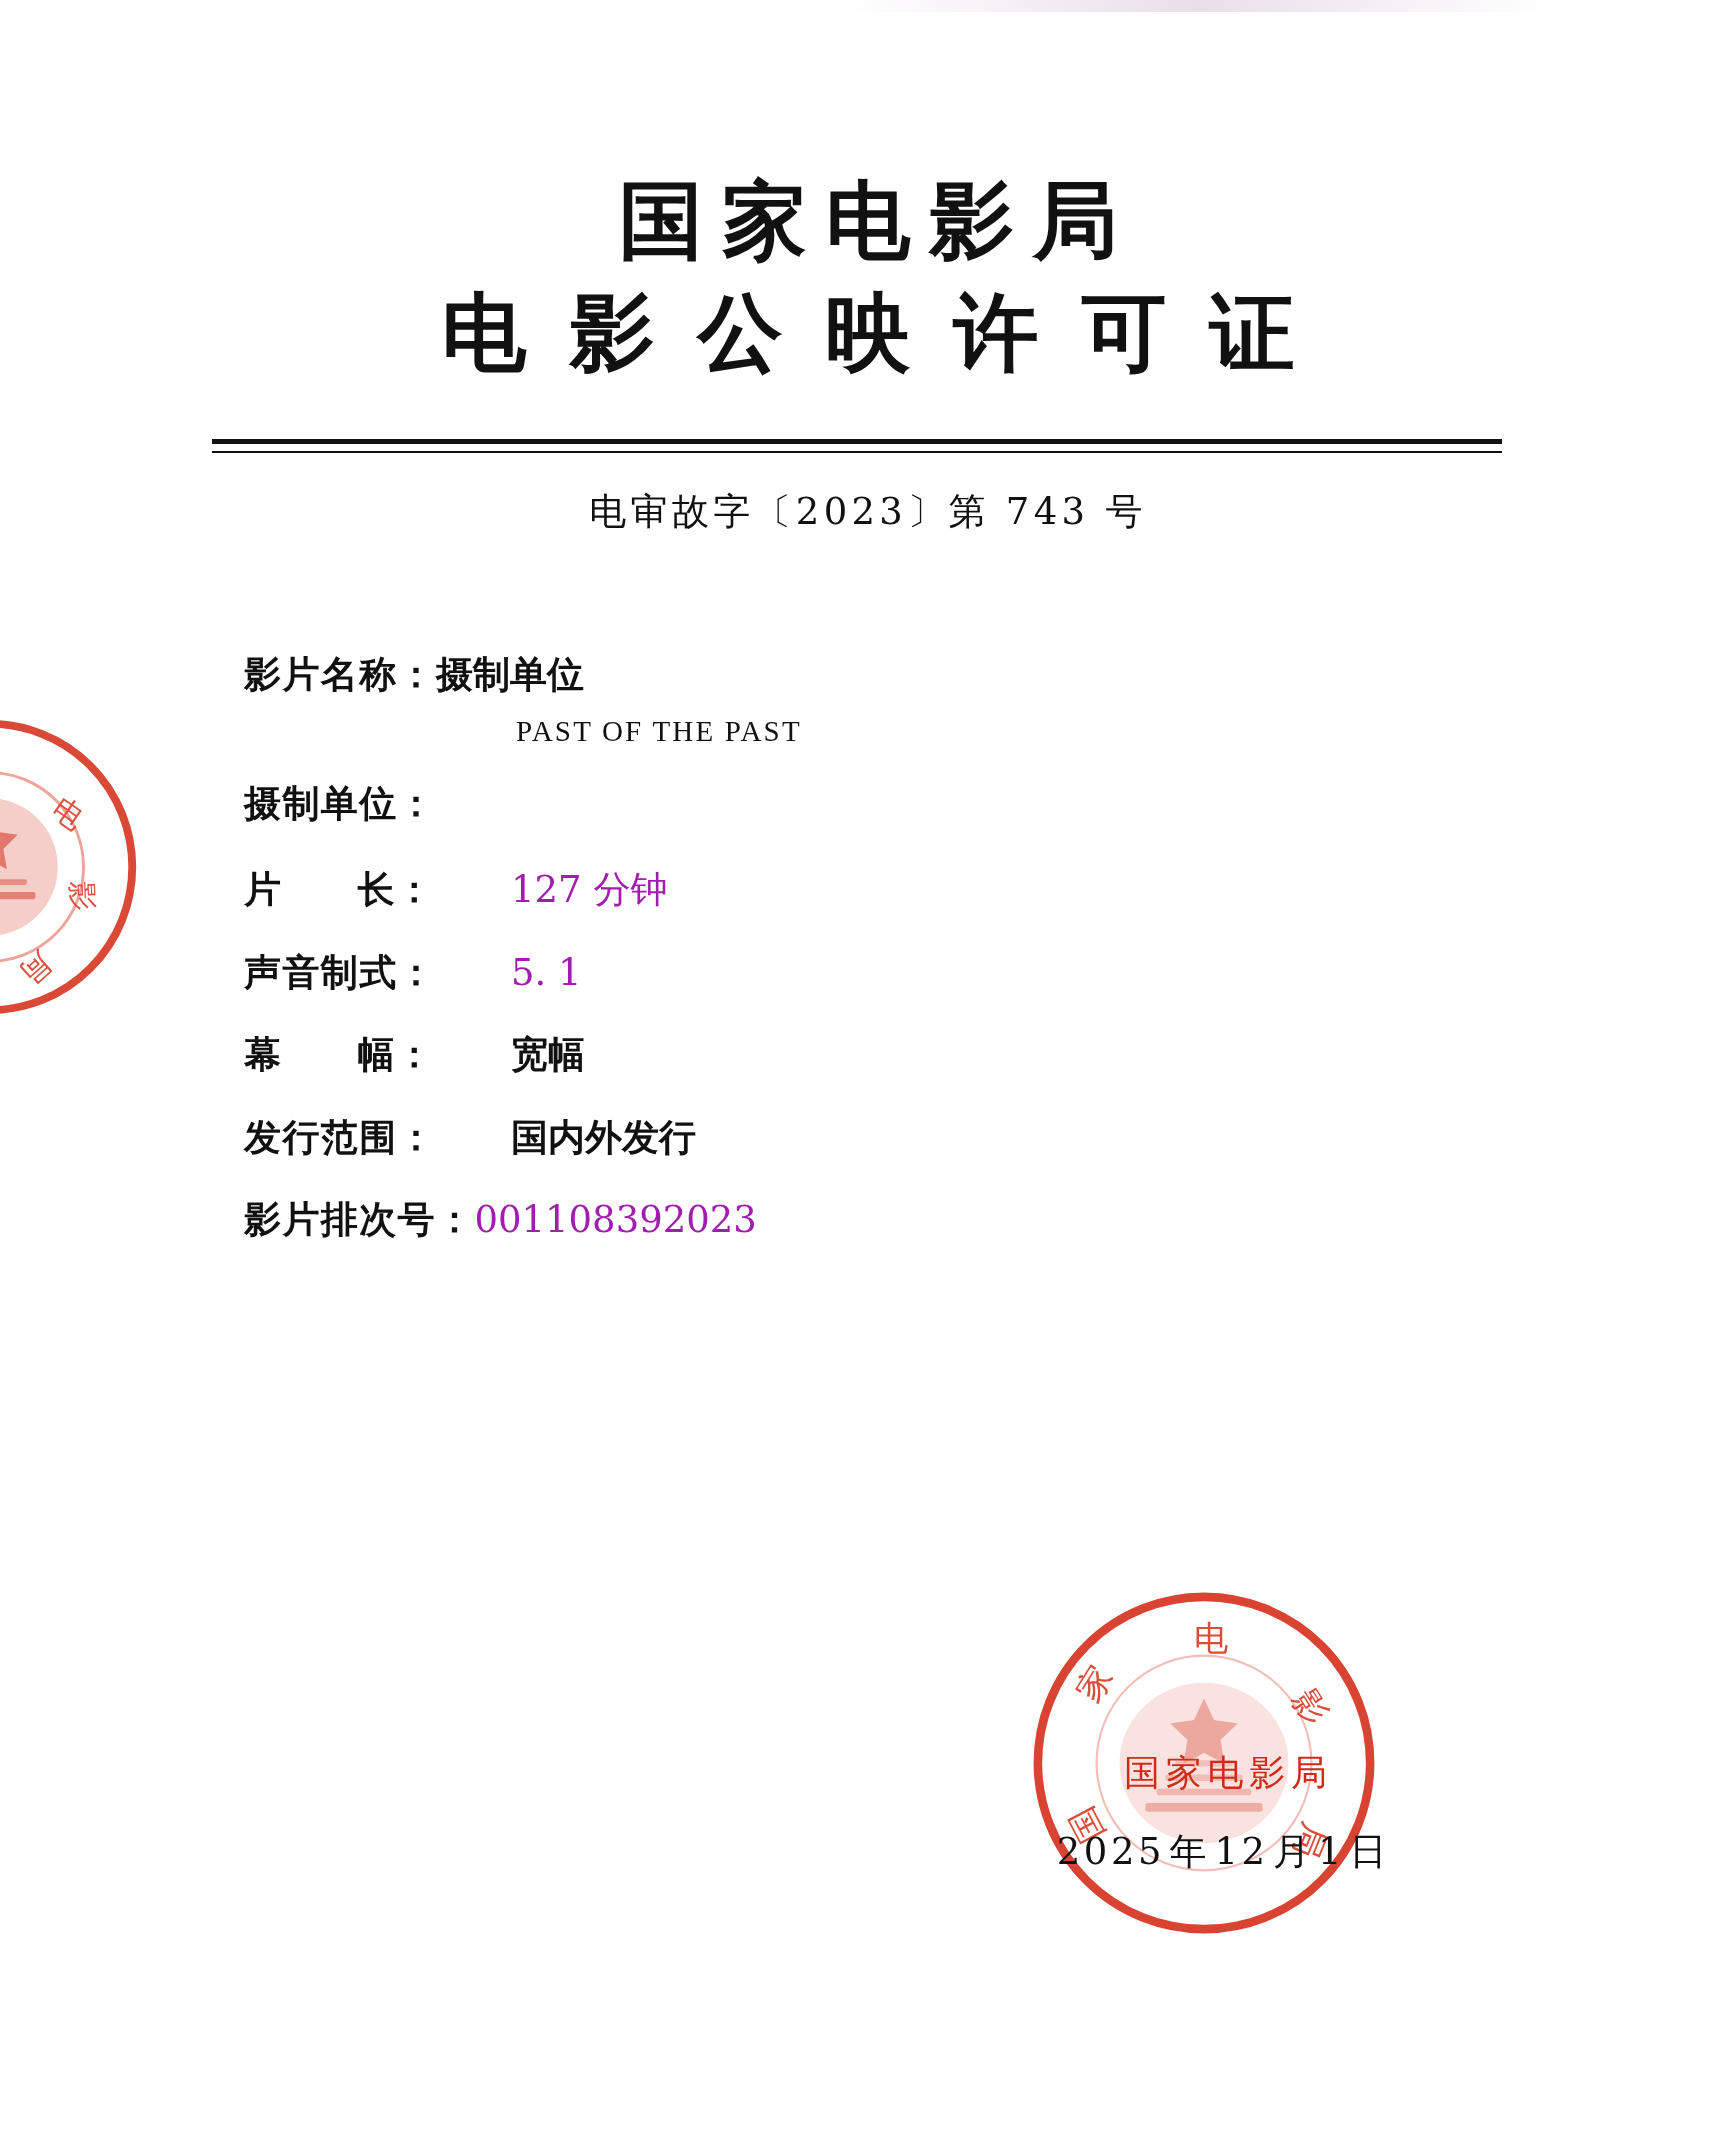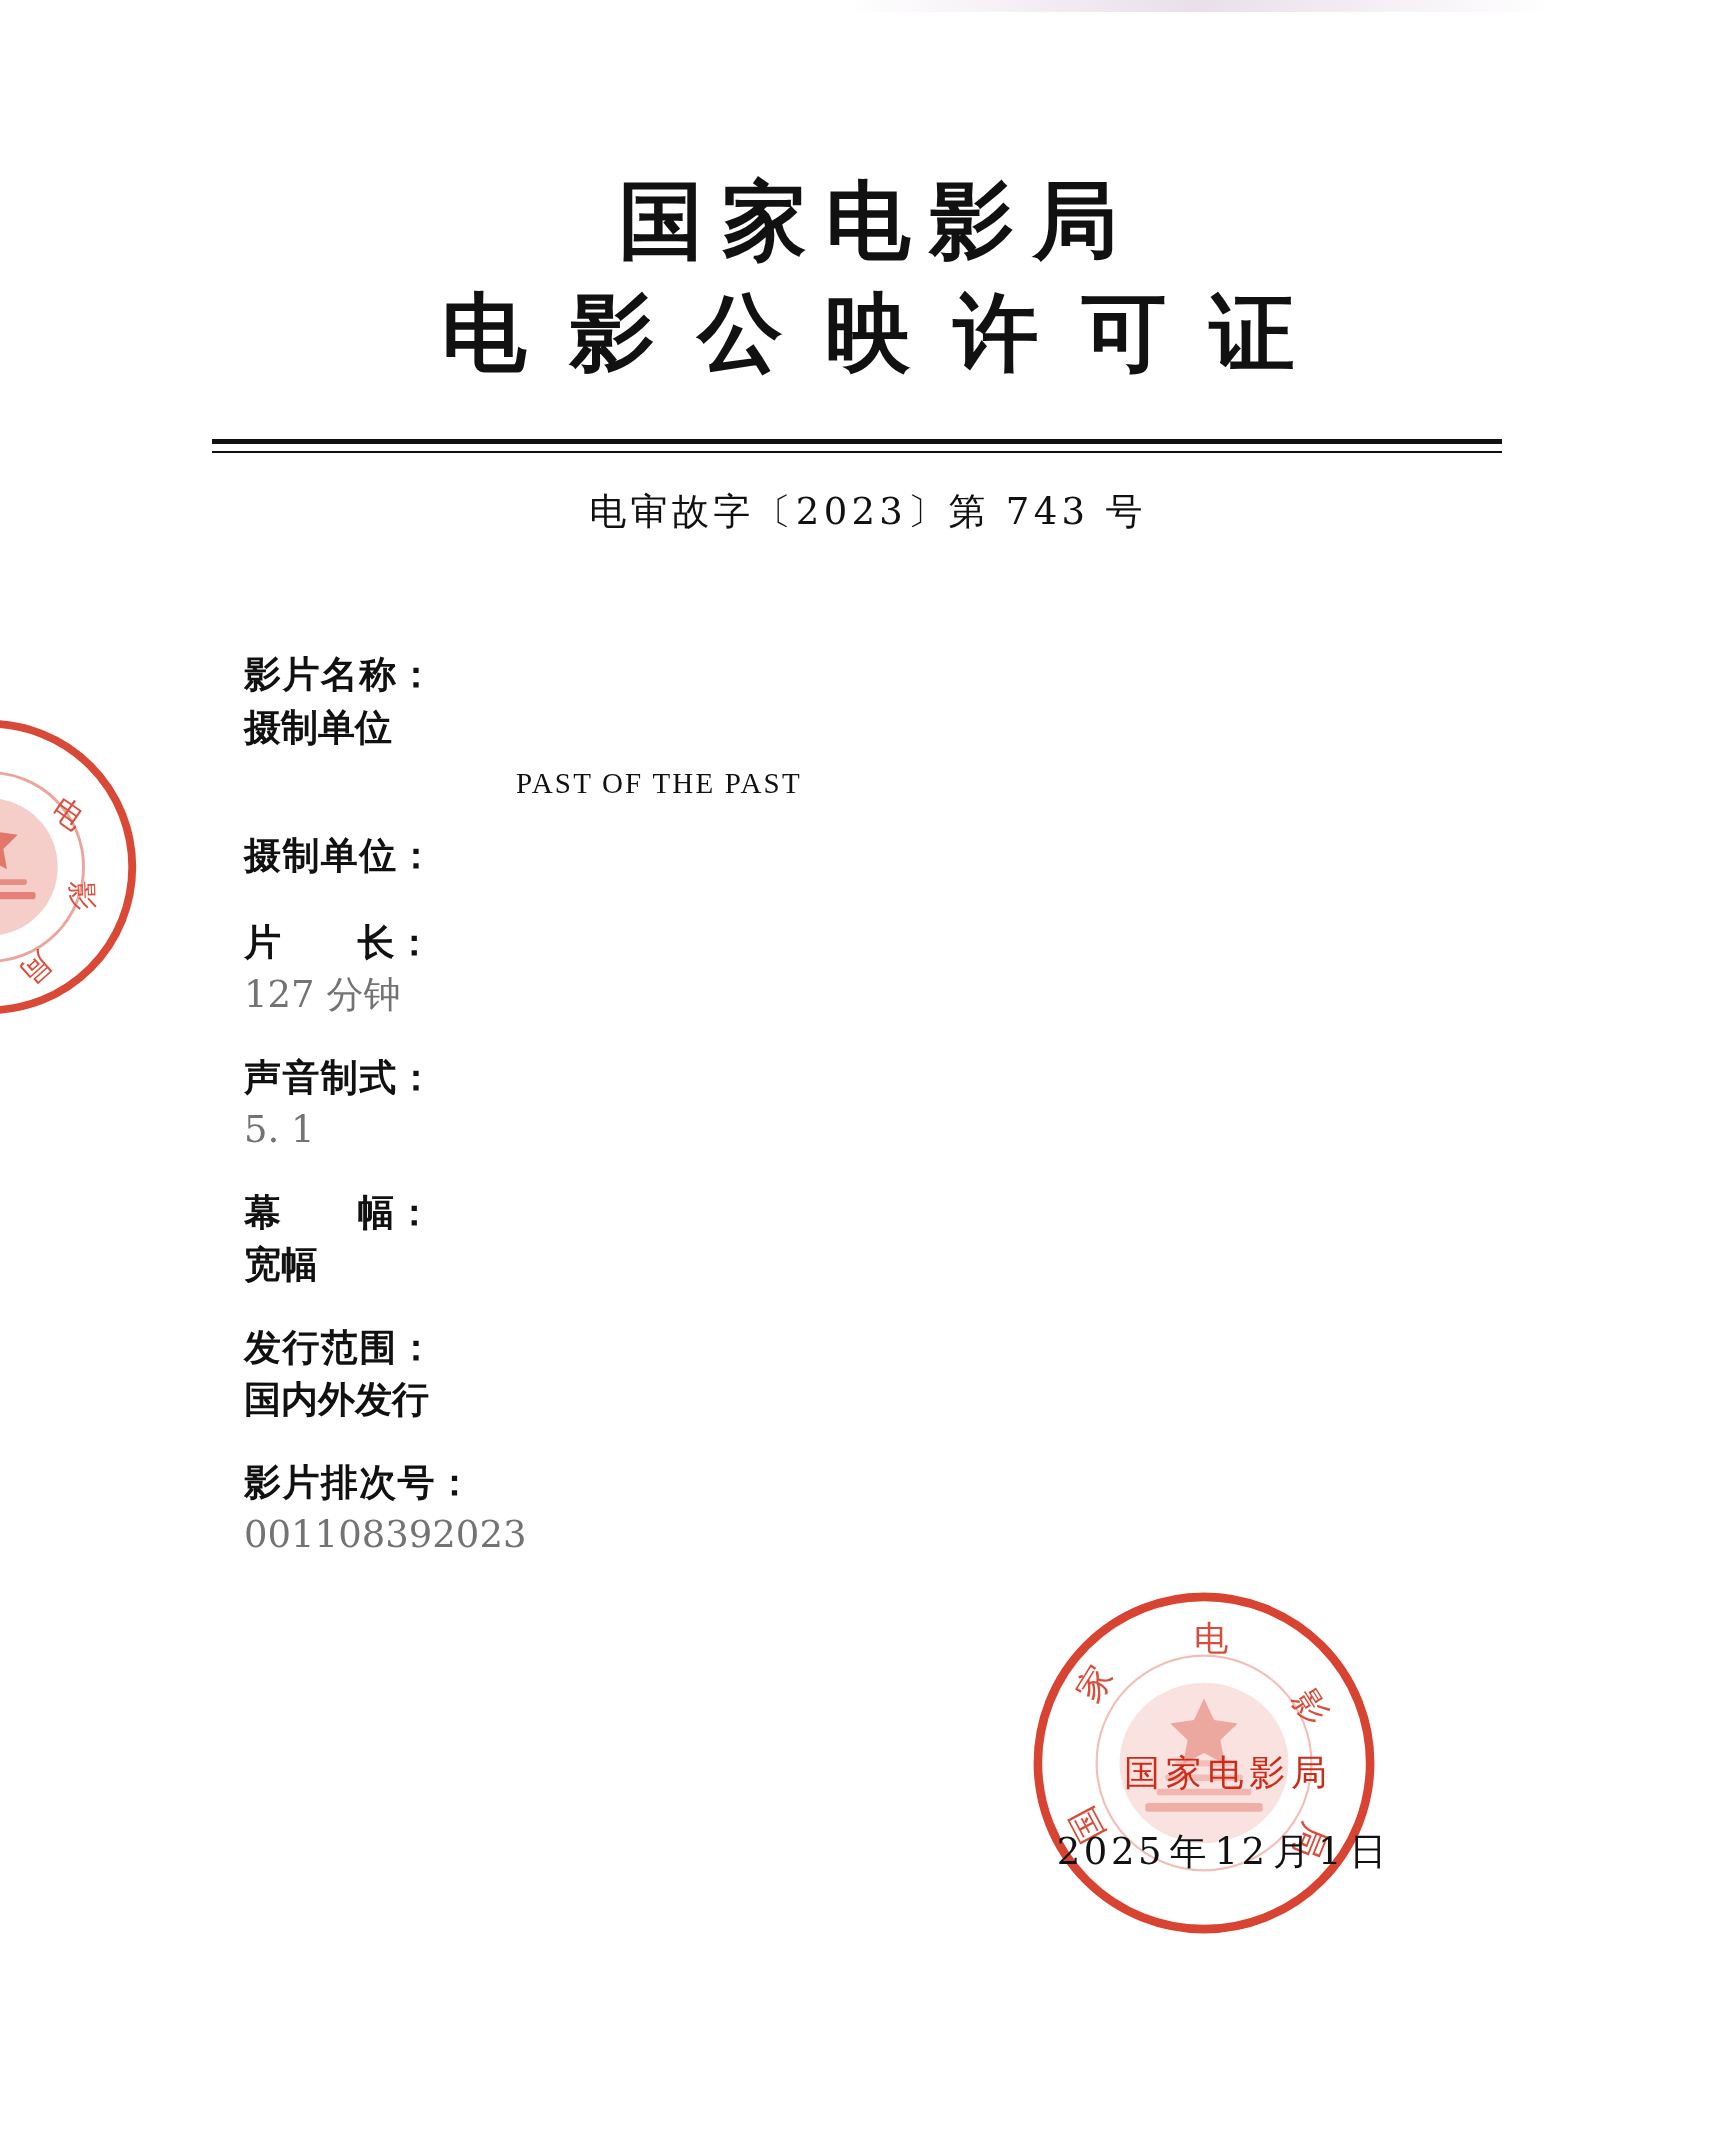--- a/index.html
+++ b/index.html
@@ -94,21 +94,20 @@
     position: absolute;
     top: 649px;
     left: 244px;
     width: 1434px;
   }
 
   .row {
     display: flex;
     align-items: flex-start;
     margin-bottom: 5.7px;
-    flex-direction: column;
   }
   .label {
     font-family: "DejaVu Sans", "Liberation Sans", sans-serif;
     font-weight: bold;
     font-size: 37px;
     letter-spacing: 1.4px;
     white-space: nowrap;
     line-height: 1.42;
     color: #111;
   }
@@ -117,21 +116,21 @@
     font-size: 37px;
     line-height: 1.42;
     color: #111;
     font-weight: bold;
   }
   .value-serif {
     font-family: "DejaVu Serif", "Liberation Serif", serif;
     font-weight: normal;
     font-size: 37px;
     line-height: 1.42;
-    color: #737373;
+    color: #a21caf;
   }
   .value-block {
     max-width: 1176px;
   }
 
   .film-title-row {
     margin-bottom: 0;
   }
   .film-title-en {
     font-family: Liberation Serif, serif;

